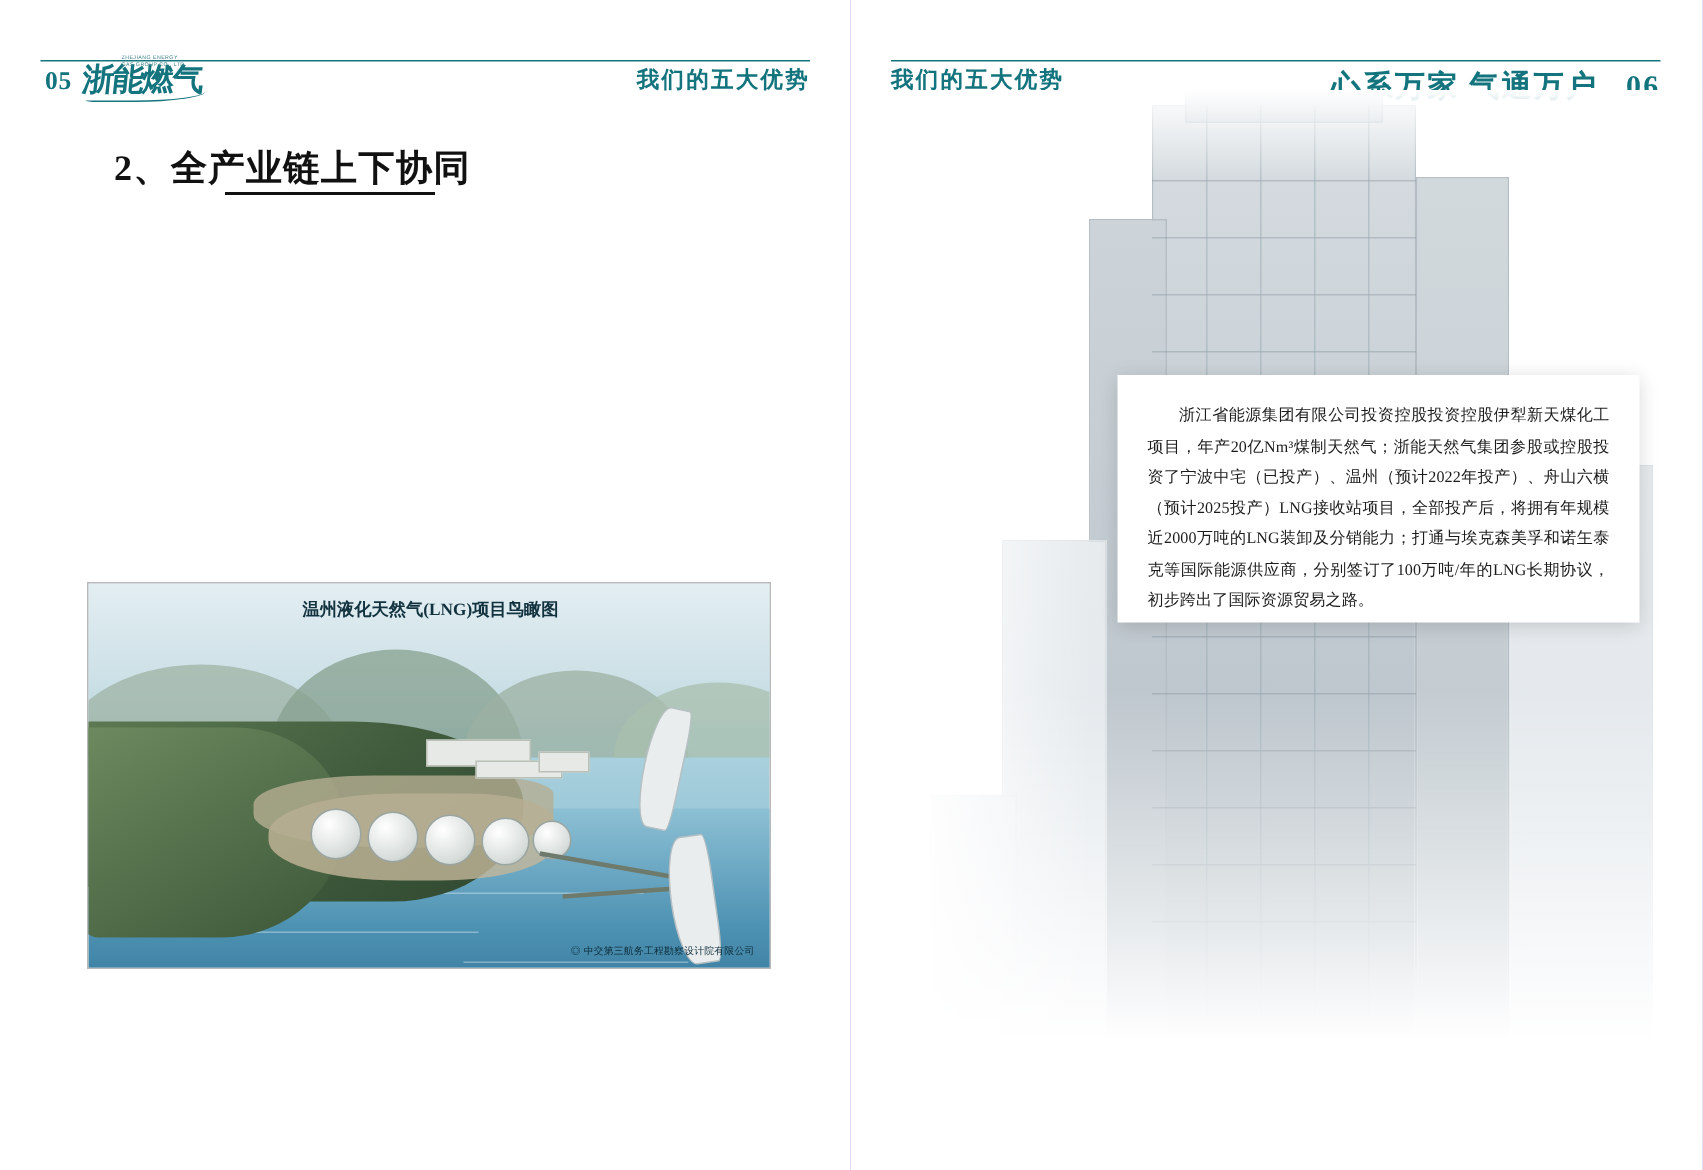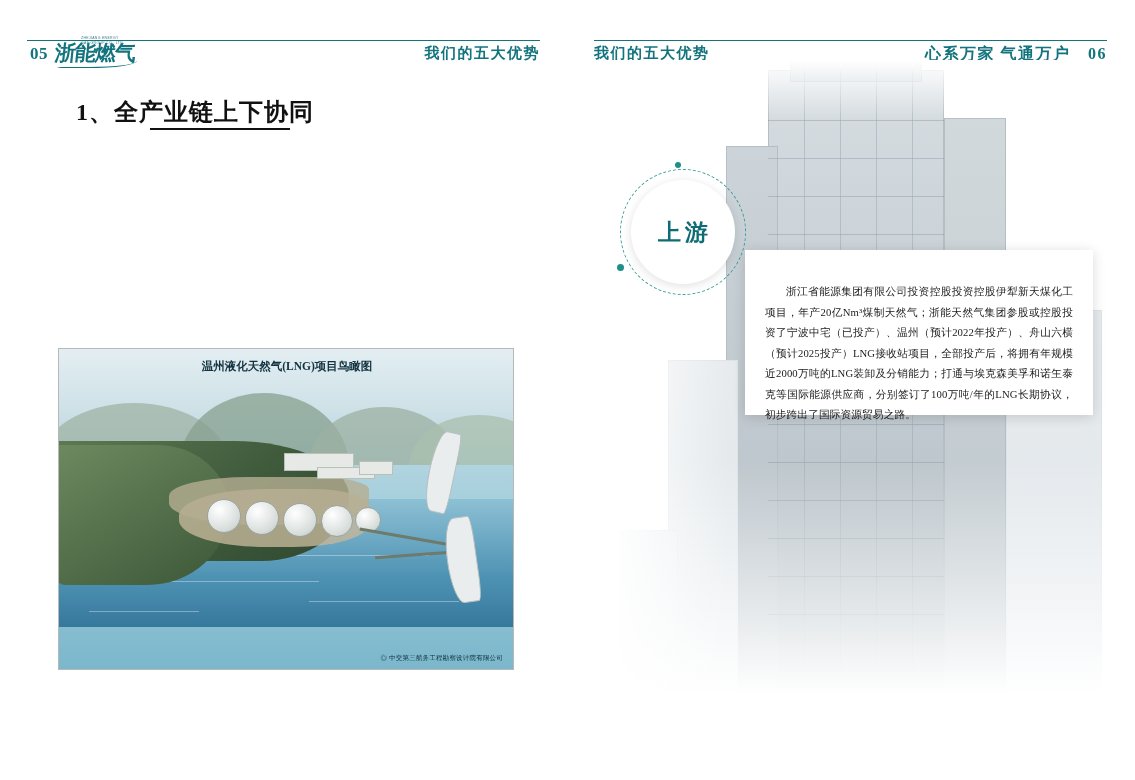--- a/index.html
+++ b/index.html
@@ -79,21 +79,21 @@
   }
   #right-header-title-left {
     position: absolute; left: 27px; top: 44px;
     font-family: "Liberation Serif", serif;
     font-size: 15px; font-weight: bold; color: #13747e;
     letter-spacing: 1.5px;
   }
   #right-header-title-right {
     position: absolute; right: 28px; top: 44px;
     font-family: "Liberation Serif", serif;
-    font-size: 16px; font-weight: bold; color: #13747e;
+    font-size: 20px; font-weight: bold; color: #13747e;
     letter-spacing: 1.5px;
   }
 
   
   #section-title {
     position: absolute; left: 76px; top: 96px;
     font-family: "Liberation Serif", serif;
     font-size: 24px; font-weight: bold;
     color: #111111;
     letter-spacing: 1px;
@@ -116,22 +116,22 @@
     font-size: 11.2px;
     line-height: 22px;
     color: #1c1c1c;
     text-indent: 22px;
     text-align: justify;
     letter-spacing: 0.2px;
   }
 
   
   #figure {
-    position: absolute; left: 58px; top: 348px;
-    width: 456px; height: 322px;
+    position: absolute; left: 58px; top: 388px;
+    width: 456px; height: 258px;
     border: 1px solid #b8b8b8;
     overflow: hidden;
     background: linear-gradient(#cfe3ea, #a9d0dd 45%, #7bb7cc);
   }
   #fig-caption {
     position: absolute; left: 0; top: 10px; width: 456px;
     text-align: center;
     font-family: "Liberation Serif", serif;
     font-size: 11.5px; font-weight: bold; color: #12323f;
     z-index: 9;
@@ -259,21 +259,21 @@
   }
   #badge-upstream { left: 631px; top: 180px; }
   #badge-downstream { left: 950px; top: 447px; }
 
   
   .card {
     position: absolute;
     background: #ffffff;
     box-shadow: 0 2px 12px rgba(0,0,0,.15);
     z-index: 15;
-    padding: 31px 20px 14px 20px;
+    padding: 17px 20px 14px 20px;
   }
   .card p {
     margin: 0;
     font-family: "Liberation Serif", serif;
     font-size: 10.7px;
     line-height: 20.5px;
     color: #1b1b1b;
     text-indent: 21px;
     text-align: justify;
     letter-spacing: .1px;
@@ -295,21 +295,21 @@
 
     <div id="logo">
       <div class="logo-cn">浙能燃气</div>
       <div class="logo-en">ZHEJIANG ENERGY</div>
       <div class="logo-en" style="top:5px;">GAS GROUP CO., LTD.</div>
       <div class="logo-swoosh"></div>
     </div>
 
     <div id="left-header-title">我们的五大优势</div>
 
-    <div id="section-title">1、全产业链上下协同</div>
+    <div id="section-title">2、全产业链上下协同</div>
     <div id="section-title-underline"></div>
 
 
     <div id="figure">
       <div class="fig-sky"></div>
 
       <div class="fig-hill" style="left:-20px; top:54px; width:190px; height:62px; background:#9fb3a4;"></div>
       <div class="fig-hill" style="left:120px; top:44px; width:170px; height:74px; background:#87a08f;"></div>
       <div class="fig-hill" style="left:250px; top:58px; width:150px; height:58px; background:#9cb0a2;"></div>
       <div class="fig-hill" style="left:350px; top:66px; width:140px; height:50px; background:#aabfae;"></div>
@@ -387,26 +387,20 @@
     <div class="ph-win" style="left:196px; top:10px; width:1px; height:620px;"></div>
     <div class="ph-win" style="left:232px; top:10px; width:1px; height:620px;"></div>
     <div class="ph-win" style="left:268px; top:10px; width:1px; height:620px;"></div>
     <div class="ph-win" style="left:304px; top:10px; width:1px; height:620px;"></div>
 
     <div class="ph-fade"></div>
     <div class="ph-fade-left"></div>
     <div class="ph-fade-top"></div>
   </div>
 
-  <div class="badge" id="badge-upstream">
-    <div class="badge-ring"></div>
-    <div class="badge-dot" style="left:-14px; top:84px;"></div>
-    <div class="badge-dot" style="left:44px; top:-18px; width:6px; height:6px;"></div>
-    <div class="badge-label">上游</div>
-  </div>
 
 
   <div class="card" id="card-upstream">
     <p>浙江省能源集团有限公司投资控股投资控股伊犁新天煤化工项目，年产20亿Nm³煤制天然气；浙能天然气集团参股或控股投资了宁波中宅（已投产）、温州（预计2022年投产）、舟山六横（预计2025投产）LNG接收站项目，全部投产后，将拥有年规模近2000万吨的LNG装卸及分销能力；打通与埃克森美孚和诺玍泰克等国际能源供应商，分别签订了100万吨/年的LNG长期协议，初步跨出了国际资源贸易之路。</p>
   </div>
 
 
 </div>
 
 </body></html>

